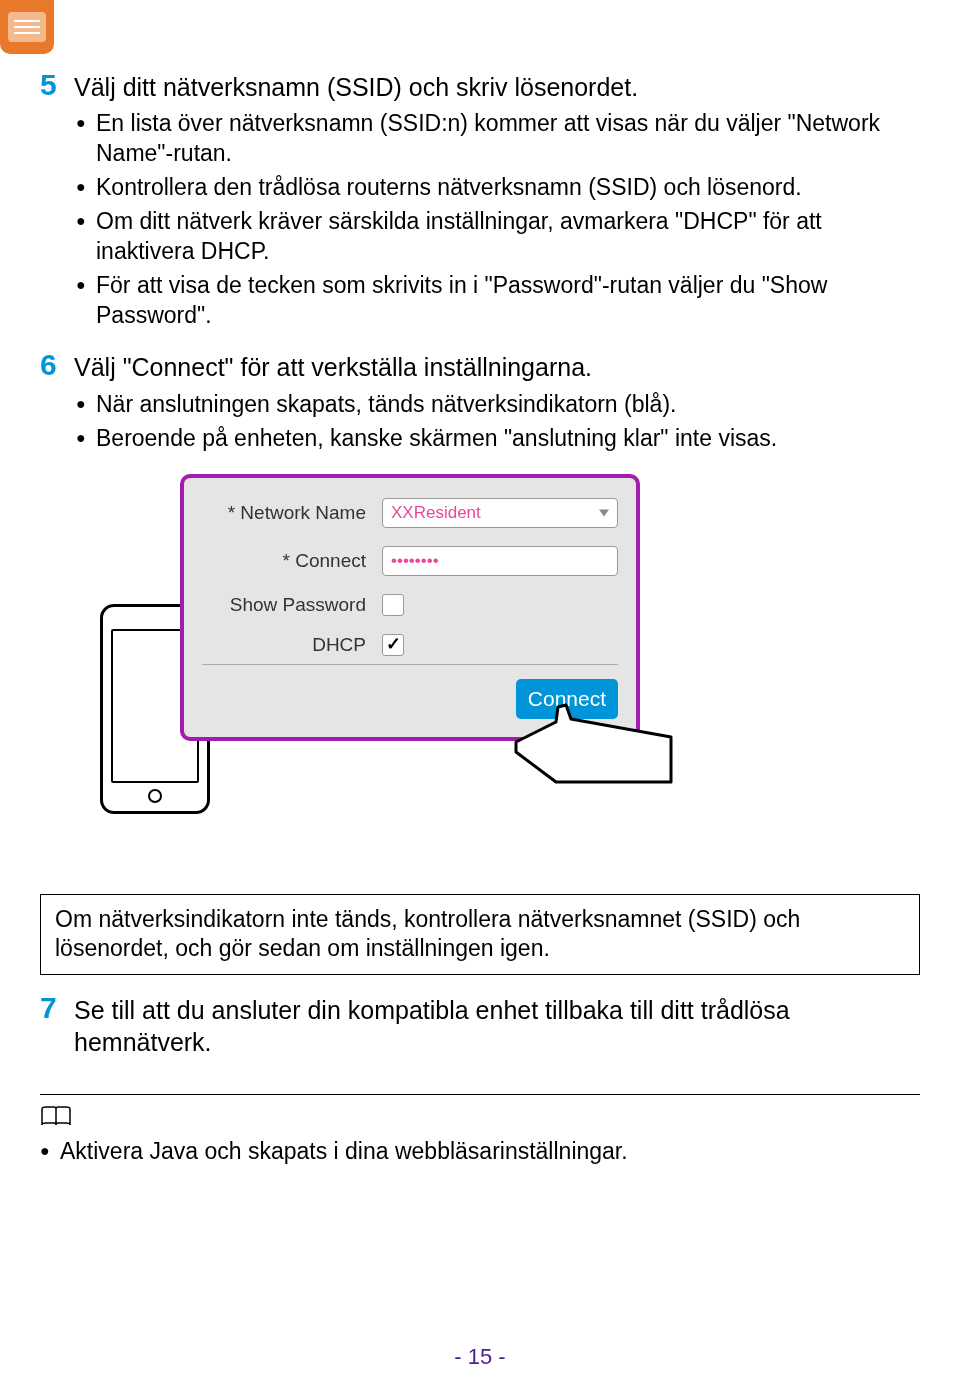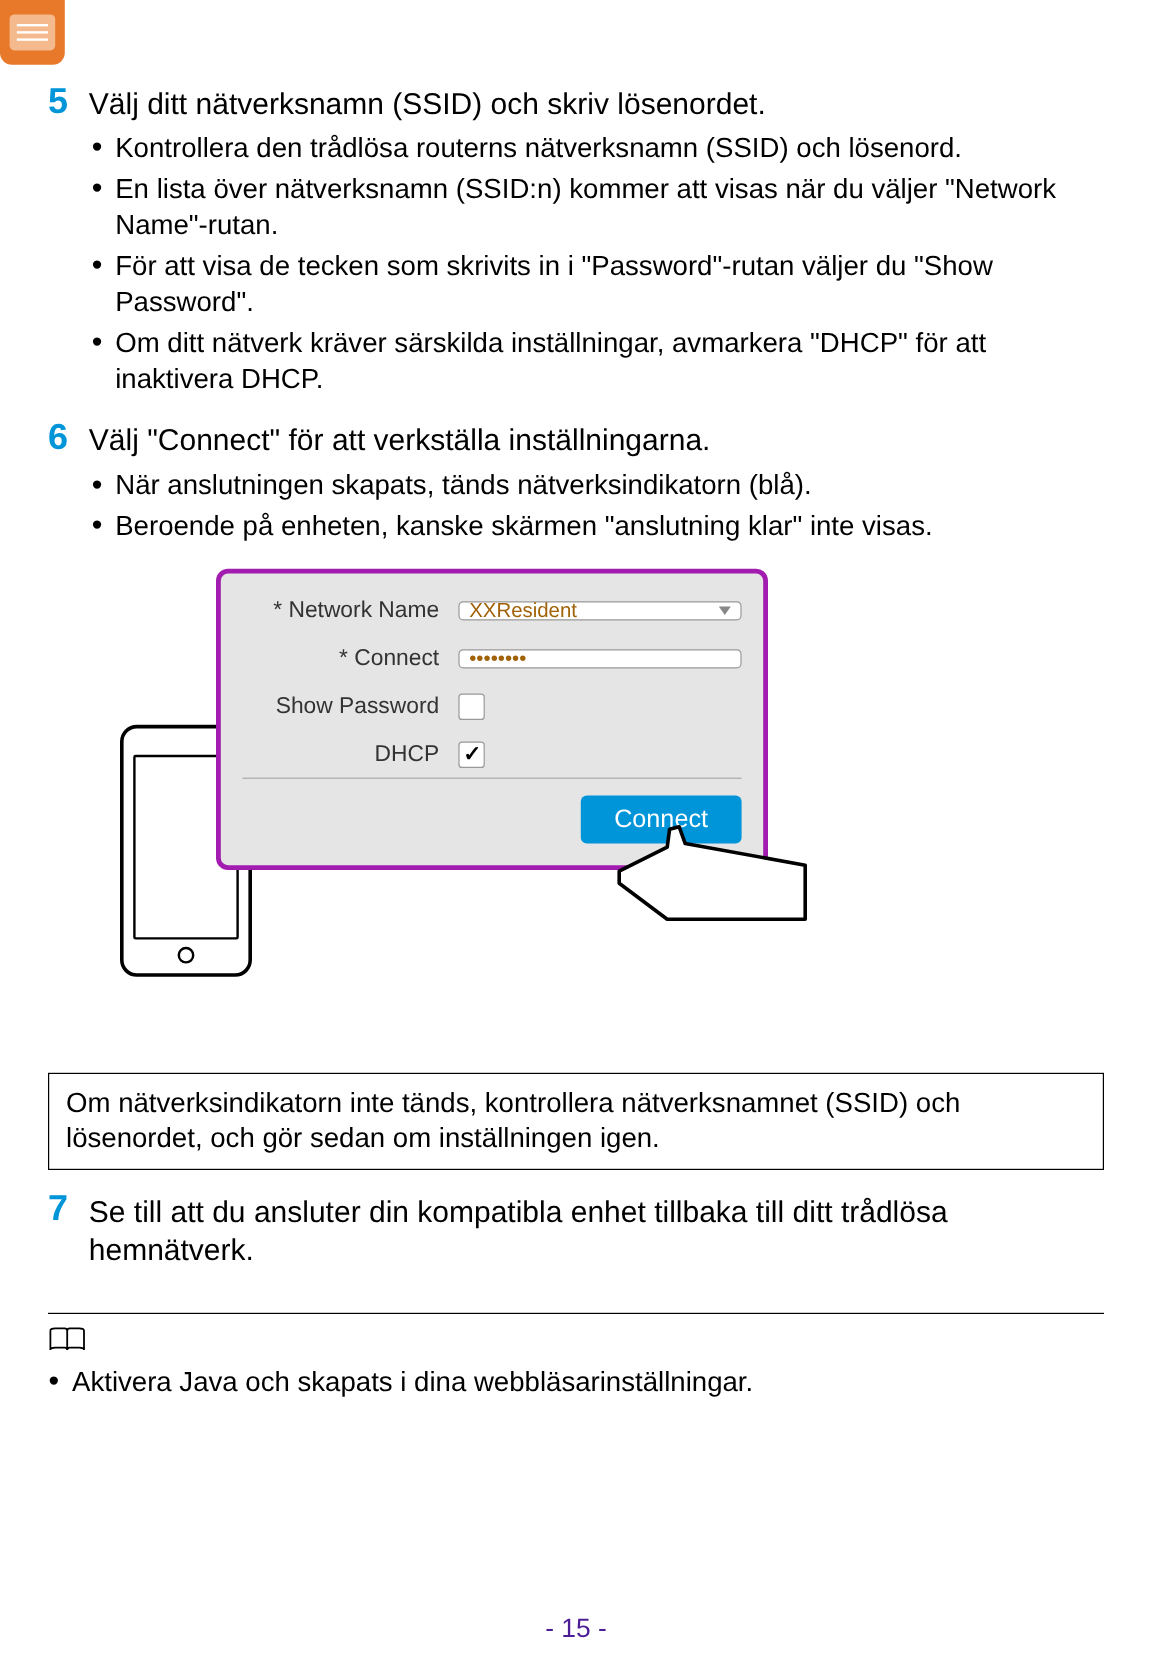--- a/index.html
+++ b/index.html
@@ -138,29 +138,29 @@
   }
   .form-label {
     flex: 0 0 180px;
     text-align: right;
     font-size: 19px;
     padding-right: 16px;
     color: #333;
   }
   .form-field {
     flex: 1;
-    height: 16px;
+    height: 30px;
     background: #fff;
     border: 1px solid #999;
     border-radius: 4px;
     display: flex;
     align-items: center;
     padding: 0 8px;
     font-size: 17px;
-    color: #a16207;
+    color: #ec4899;
     position: relative;
   }
   .dropdown-caret {
     position: absolute;
     right: 8px;
     top: 50%;
     transform: translateY(-50%);
     width: 0; height: 0;
     border-left: 5px solid transparent;
     border-right: 5px solid transparent;
@@ -186,21 +186,21 @@
     margin: 6px 0 14px 0;
   }
   .connect-row {
     display: flex;
     justify-content: flex-end;
   }
   .connect-btn {
     background: #0095d9;
     color: #fff;
     font-size: 21px;
-    padding: 8px 28px;
+    padding: 8px 12px;
     border-radius: 5px;
     border: none;
   }
   .hand {
     position: absolute;
     right: -40px;
     bottom: -50px;
     width: 180px;
     height: 120px;
   }
@@ -263,24 +263,24 @@
 </div>
 
 <div class="content">
 
   <div class="step">
     <div class="step-head">
       <div class="step-num">5</div>
       <div class="step-title">Välj ditt nätverksnamn (SSID) och skriv lösenordet.</div>
     </div>
     <div class="bullets">
+      <div class="bullet">En lista över nätverksnamn (SSID:n) kommer att visas när du väljer "Network Name"-rutan.</div>
       <div class="bullet">Kontrollera den trådlösa routerns nätverksnamn (SSID) och lösenord.</div>
-      <div class="bullet">En lista över nätverksnamn (SSID:n) kommer att visas när du väljer "Network Name"-rutan.</div>
+      <div class="bullet">Om ditt nätverk kräver särskilda inställningar, avmarkera "DHCP" för att inaktivera DHCP.</div>
       <div class="bullet">För att visa de tecken som skrivits in i "Password"-rutan väljer du "Show Password".</div>
-      <div class="bullet">Om ditt nätverk kräver särskilda inställningar, avmarkera "DHCP" för att inaktivera DHCP.</div>
     </div>
   </div>
 
   <div class="step">
     <div class="step-head">
       <div class="step-num">6</div>
       <div class="step-title">Välj "Connect" för att verkställa inställningarna.</div>
     </div>
     <div class="bullets">
       <div class="bullet">När anslutningen skapats, tänds nätverksindikatorn (blå).</div>

